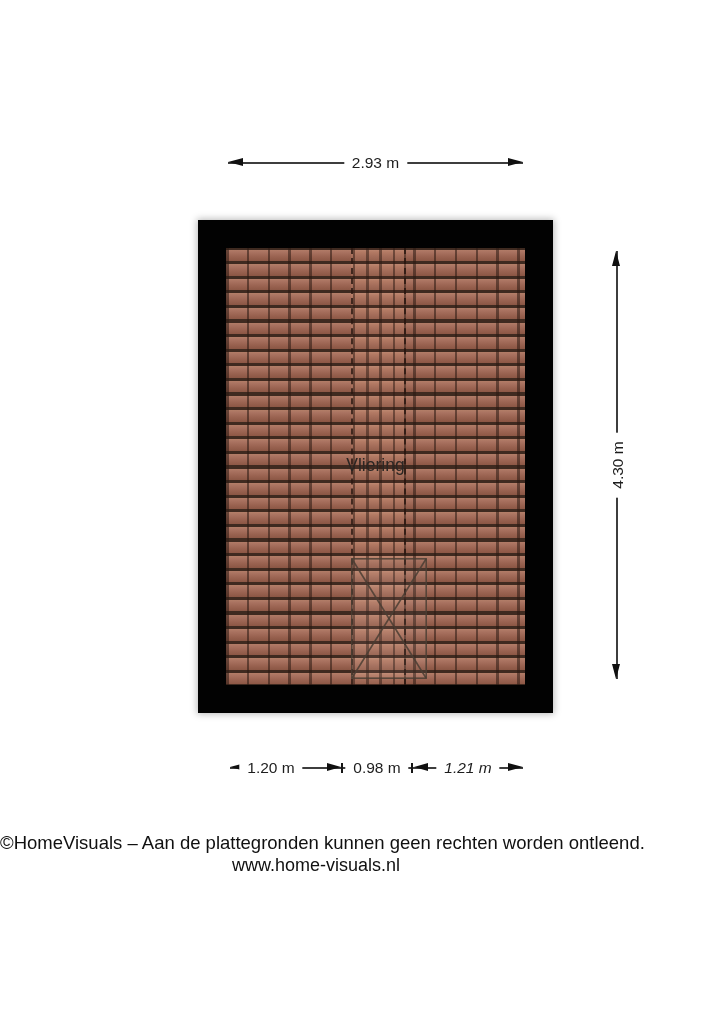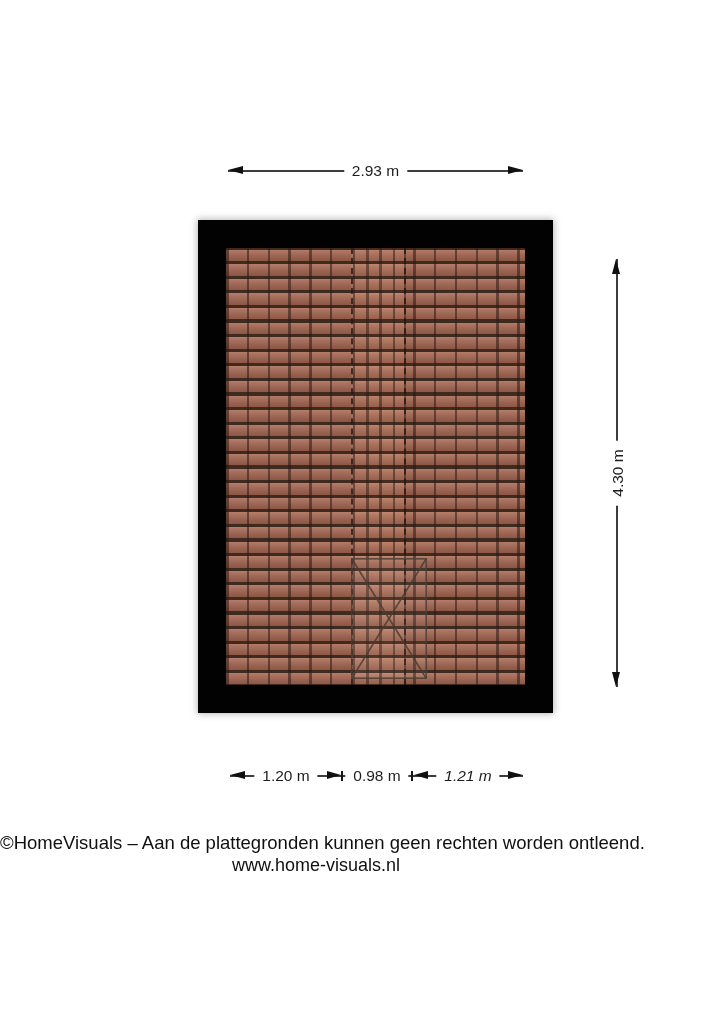--- a/index.html
+++ b/index.html
@@ -56,21 +56,21 @@
   .hatch svg{display:block;width:100%;height:100%;}
 
   .room-label{
     position:absolute;left:226px;top:455px;width:299px;
     text-align:center;color:#2b2623;
   }
   .room-label .name{font-size:17.5px;line-height:20px;}
   .room-label .height{font-size:15.5px;line-height:18px;margin-top:7px;}
 
   
-  .dim{position:absolute;margin-top:8px;}
+  .dim{position:absolute;}
   .dline-h{position:absolute;left:0;right:0;top:11px;height:1.5px;background:#3d3d3d;}
   .dline-v{position:absolute;top:0;bottom:0;left:11px;width:1.5px;background:#3d3d3d;}
   .arr{position:absolute;width:0;height:0;}
   .arr.w{top:7px;left:0;border-top:4.5px solid transparent;border-bottom:4.5px solid transparent;border-right:15px solid #101010;}
   .arr.e{top:7px;right:0;border-top:4.5px solid transparent;border-bottom:4.5px solid transparent;border-left:15px solid #101010;}
   .arr.n{left:7px;top:0;border-left:4.5px solid transparent;border-right:4.5px solid transparent;border-bottom:15px solid #101010;}
   .arr.s{left:7px;bottom:0;border-left:4.5px solid transparent;border-right:4.5px solid transparent;border-top:15px solid #101010;}
   .arr.in-e{top:7px;border-top:4.5px solid transparent;border-bottom:4.5px solid transparent;border-left:14px solid #101010;}
   .arr.in-w{top:7px;border-top:4.5px solid transparent;border-bottom:4.5px solid transparent;border-right:14px solid #101010;}
   .tick{position:absolute;top:7px;width:2px;height:10px;background:#161616;}
@@ -111,38 +111,39 @@
       <svg viewBox="0 0 76 121" preserveAspectRatio="none">
         <rect x="0.8" y="0.8" width="74.4" height="119.4" fill="none" stroke="#4a3d33" stroke-opacity="0.85" stroke-width="1.6"></rect>
         <line x1="1" y1="1" x2="75" y2="120" stroke="#4a3d33" stroke-opacity="0.85" stroke-width="1.6"></line>
         <line x1="75" y1="1" x2="1" y2="120" stroke="#4a3d33" stroke-opacity="0.85" stroke-width="1.6"></line>
       </svg>
     </div>
   </div>
 </div>
 
 <div class="room-label">
+  <div class="name">Vliering</div>
 </div>
 
 <div class="dim dim-right">
   <div class="dline-v"></div>
   <div class="arr n"></div>
   <div class="arr s"></div>
   <span class="dlabel">4.30 m</span>
 </div>
 
 <div class="dim dim-bottom">
   <div class="dline-h"></div>
   <div class="arr w"></div>
   <div class="arr e"></div>
   <div class="tick" style="left:111px;"></div>
   <div class="tick" style="left:181px;"></div>
   <div class="arr in-e" style="left:97px;"></div>
   <div class="arr in-w" style="left:184px;"></div>
-  <span class="dlabel" style="left:56px;">1.20 m</span>
+  <span class="dlabel" style="left:41px;">1.20 m</span>
   <span class="dlabel" style="left:147px;">0.98 m</span>
   <span class="dlabel" style="left:238px;font-style:italic;">1.21 m</span>
 </div>
 
 <div class="footer">
   <div class="l1">©HomeVisuals – Aan de plattegronden kunnen geen rechten worden ontleend.</div>
   <div class="l2">www.home-visuals.nl</div>
 </div>
 
 </body></html>

